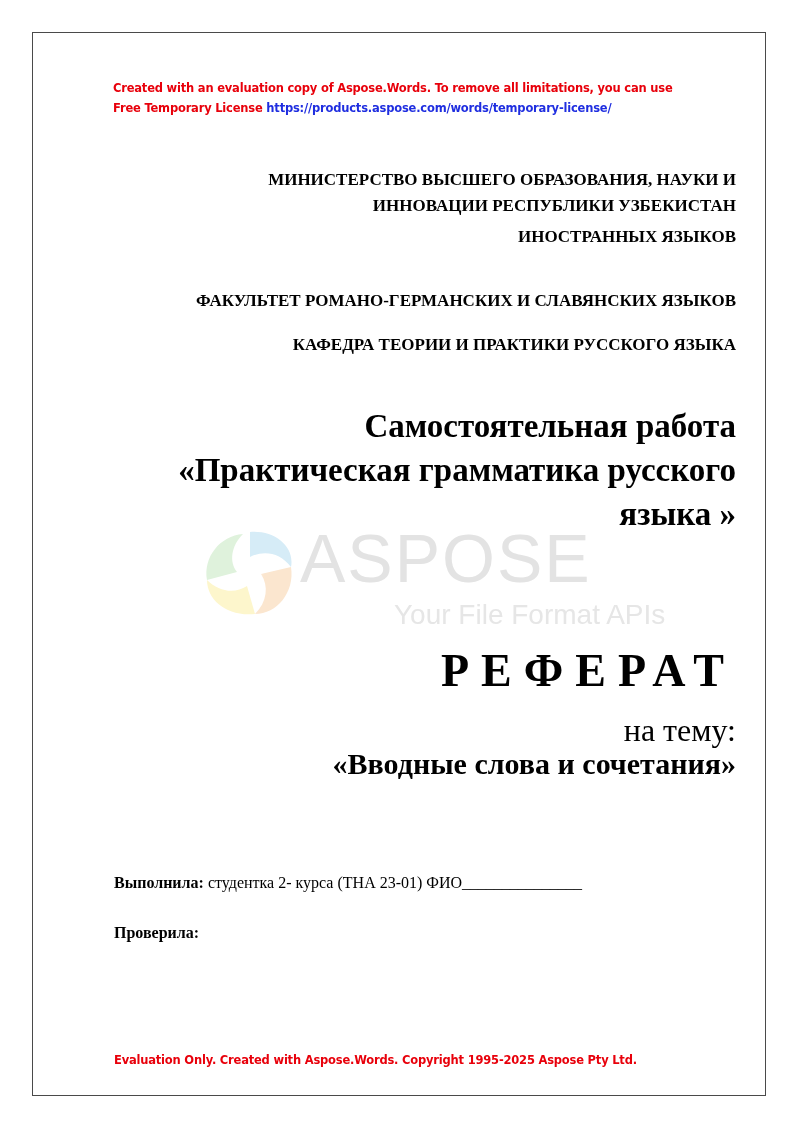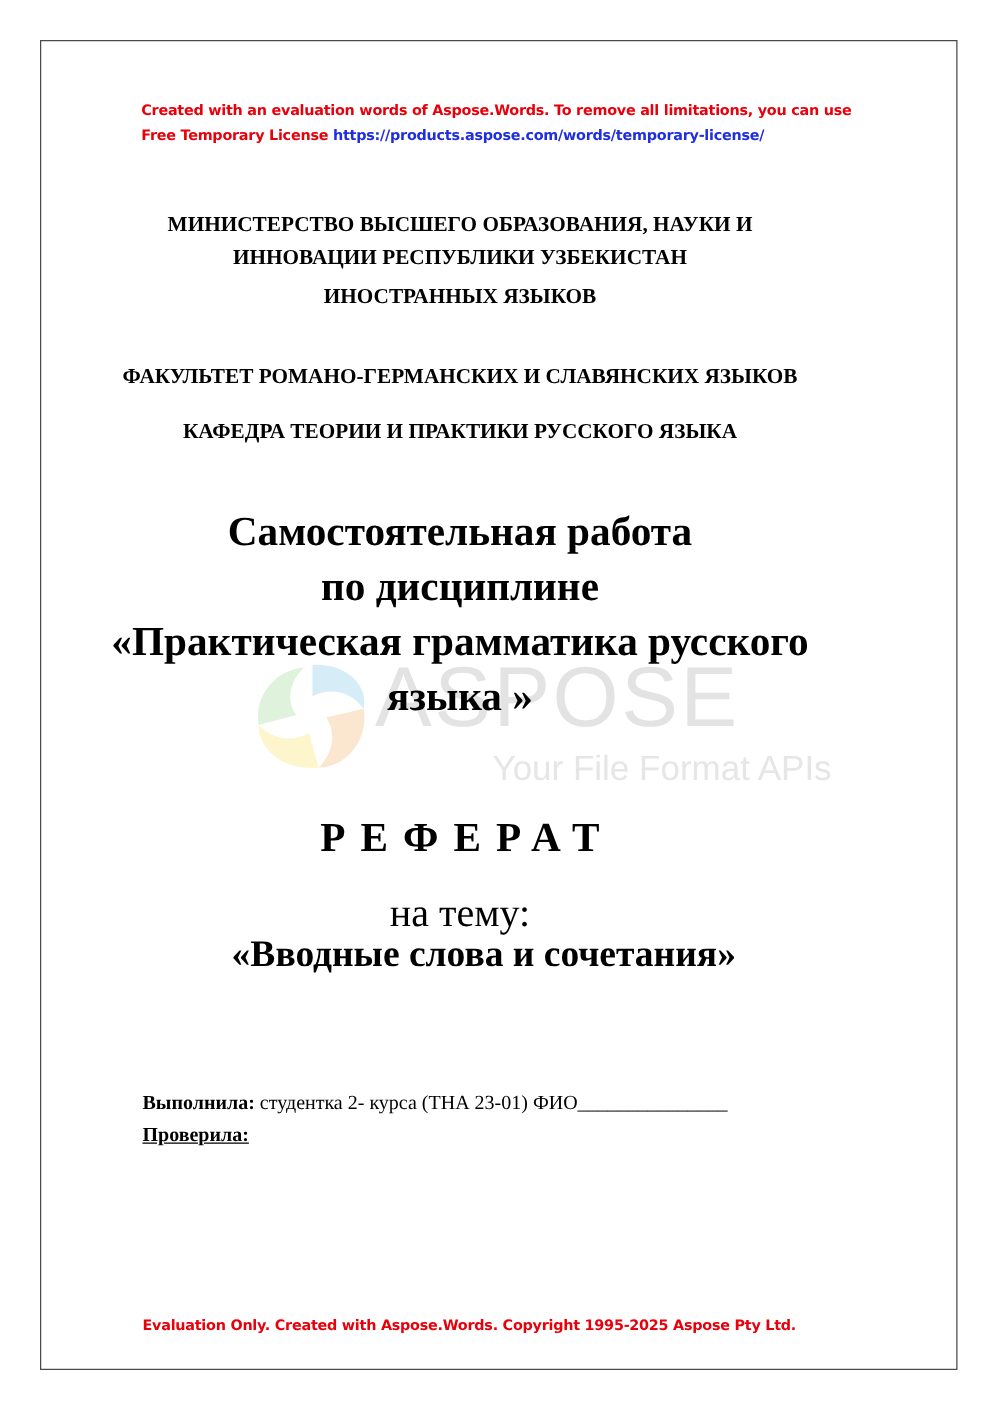--- a/index.html
+++ b/index.html
@@ -34,44 +34,43 @@
       color: #1f2ee0;
     }
     .serif {
       font-family: "Liberation Serif", "DejaVu Serif", serif;
       color: #000;
       text-align: center;
     }
     .center {
       left: 0;
       width: 736px;
-      text-align: center;
+      text-align: right;
     }
     .hdr {
       font-weight: bold;
       font-size: 17px;
       line-height: 26px;
     }
     .title {
       font-weight: bold;
       font-size: 33px;
       line-height: 44px;
     }
     .referat {
       font-weight: bold;
-      font-size: 33px;
+      font-size: 46px;
       letter-spacing: 12px;
     }
     .subtitle {
       font-size: 32px;
     }
     .topic {
       font-weight: bold;
       font-size: 30px;
-      margin-left: 19px;
     }
     .signline {
       font-size: 16px;
       white-space: nowrap;
     }
     .signline b { font-weight: bold; }
 
     
     .wm-text {
       font-family: "Liberation Sans", "DejaVu Sans", sans-serif;
@@ -98,53 +97,52 @@
   <path d="M96 45 C100 70 82 92 60 92 C72 80 74 64 66 52 Z" fill="#fbe6cf"></path>
   <path d="M60 92 C32 95 12 78 12 58 C24 70 40 72 52 64 Z" fill="#fdf6cc"></path>
   <path d="M12 58 C8 35 25 14 48 12 C36 24 34 40 42 50 Z" fill="#dff2dc"></path>
   <circle cx="55" cy="52" r="14" fill="url(#g1)"></circle>
 </svg>
 
 <div class="abs wm-text" style="left:300px; top:512px; font-size:68px; letter-spacing:2px; line-height:92px;">ASPOSE</div>
 <div class="abs wm-text" style="left:394px; top:600px; font-size:28px; line-height:30px; color:#e6e6e6;">Your File Format APIs</div>
 
 <div class="abs eval-line content" style="left:113px; top:80px;">
-  <div style="height:20px; line-height:16px;">Created with an evaluation words of Aspose.Words. To remove all limitations, you can use</div>
+  <div style="height:20px; line-height:16px;">Created with an evaluation copy of Aspose.Words. To remove all limitations, you can use</div>
   <div style="line-height:16px;">
     <span>Free Temporary License </span><a>https://products.aspose.com/words/temporary-license/</a>
   </div>
 </div>
 
 <div class="abs center serif hdr content" style="top:167px;">
   <div>МИНИСТЕРСТВО ВЫСШЕГО ОБРАЗОВАНИЯ, НАУКИ И</div>
   <div>ИННОВАЦИИ РЕСПУБЛИКИ УЗБЕКИСТАН</div>
 </div>
 
 <div class="abs center serif hdr content" style="top:224px;">
   <div>ИНОСТРАННЫХ ЯЗЫКОВ</div>
 </div>
 
 <div class="abs center serif hdr content" style="top:288px;">ФАКУЛЬТЕТ РОМАНО-ГЕРМАНСКИХ И СЛАВЯНСКИХ ЯЗЫКОВ</div>
 
 <div class="abs center serif hdr content" style="top:332px;">КАФЕДРА ТЕОРИИ И ПРАКТИКИ РУССКОГО ЯЗЫКА</div>
 
 <div class="abs center serif title content" style="top:404px;">
   <div>Самостоятельная работа</div>
-  <div>по дисциплине</div>
   <div>«Практическая грамматика русского</div>
   <div>языка »</div>
 </div>
 
 <div class="abs center serif referat content" style="top:641px; line-height:60px; padding-left:12px; box-sizing:border-box;">РЕФЕРАТ</div>
 
 <div class="abs center serif subtitle content" style="top:714px; line-height:32px;">на тему:</div>
 
 <div class="abs center serif topic content" style="top:744px; line-height:40px;">«Вводные слова и сочетания»</div>
 
 <div class="abs serif signline content" style="left:114px; top:872px; line-height:22px;">
   <b>Выполнила:</b><span> студентка 2- курса (ТНА 23-01) ФИО_______________</span>
 </div>
 
-<div class="abs serif signline content" style="left:114px; top:898px; line-height:22px;text-decoration:underline;">
+<div class="abs serif signline content" style="left:114px; top:922px; line-height:22px;">
   <b>Проверила:</b>
 </div>
 
 <div class="abs eval-line content" style="left:114px; top:1052px; line-height:16px;">Evaluation Only. Created with Aspose.Words. Copyright 1995-2025 Aspose Pty Ltd.</div>
 
 </body></html>

